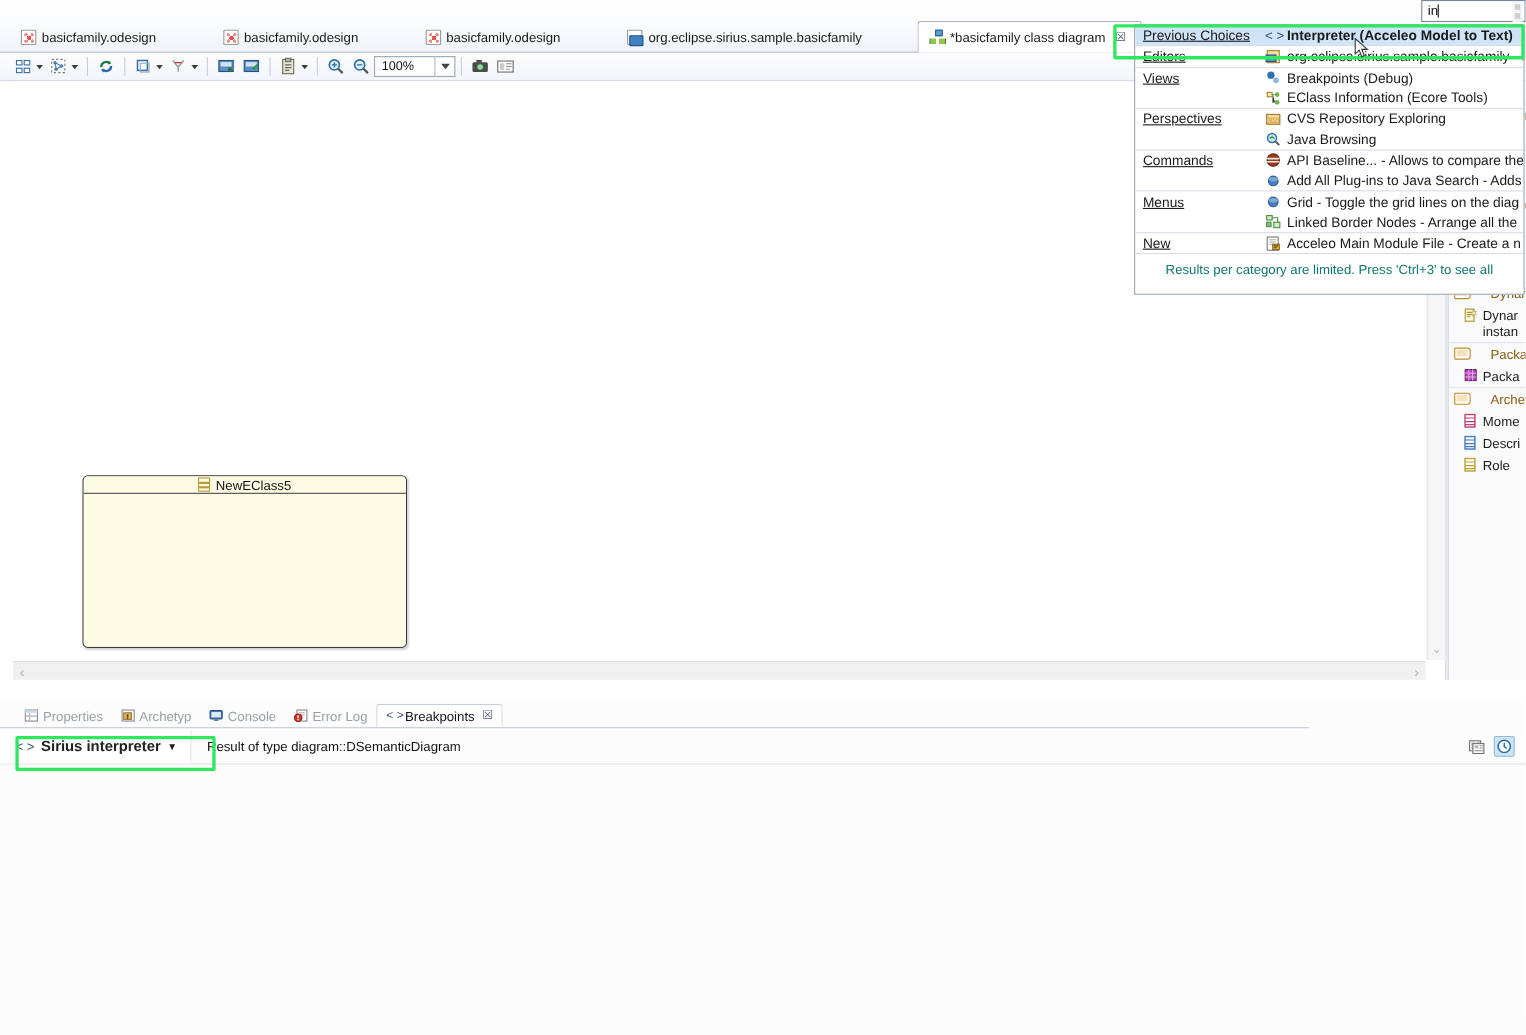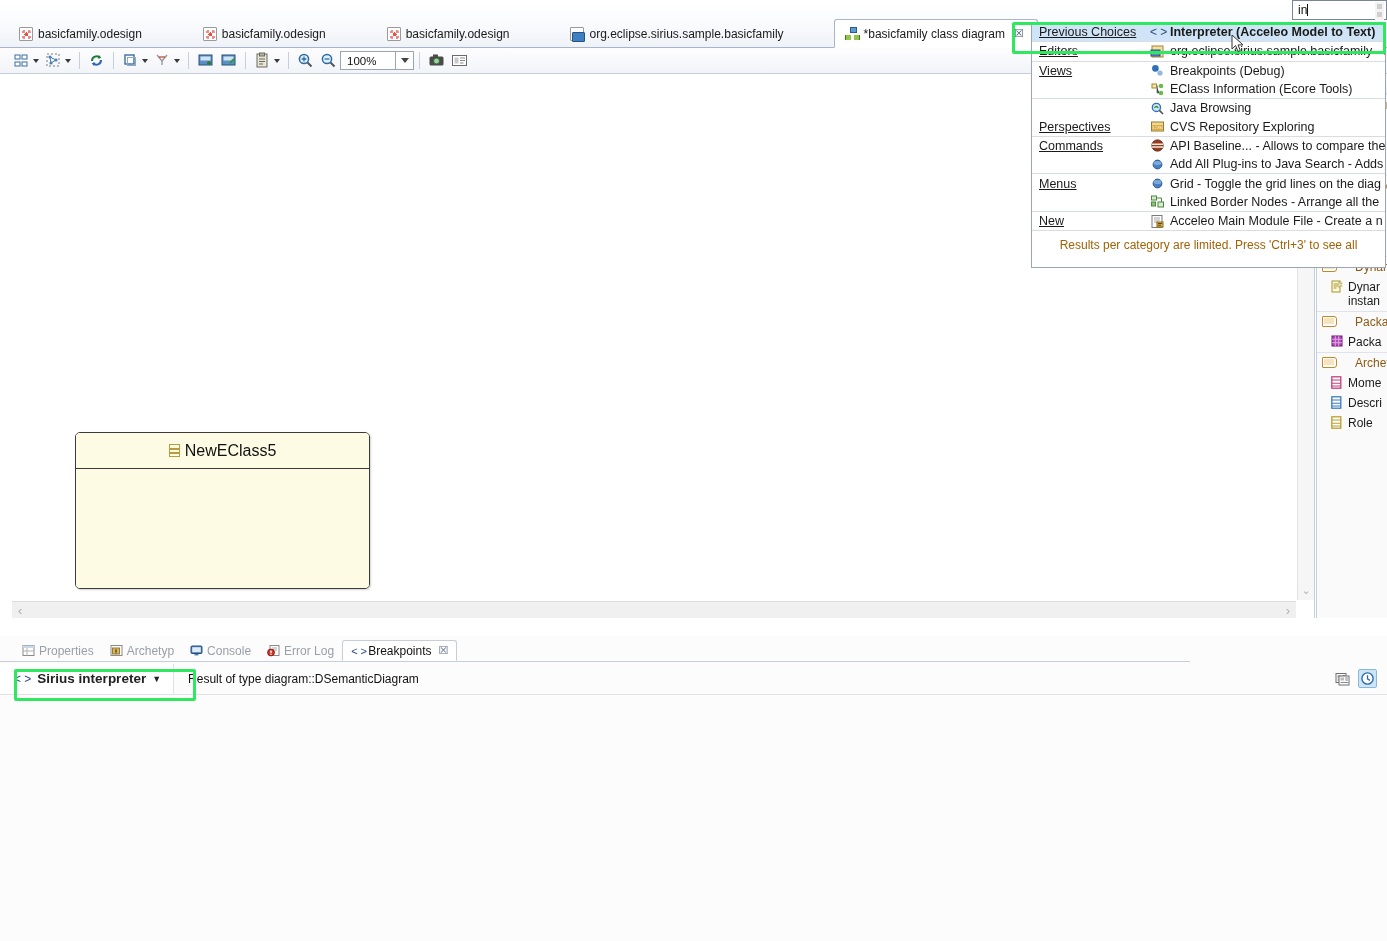--- a/index.html
+++ b/index.html
@@ -80,23 +80,23 @@
     border-right:1px solid #c6cedb; }
   .canvas { position:absolute; left:12px; top:0; right:18px; bottom:18px; background:#fff; }
 
   .eclass-node {
     position:absolute; left:63px; top:358px; width:295px; height:157px;
     background:#fdfbe4; border:1px solid #3a3a3a; border-radius:5px;
     box-shadow: 1px 1px 2px rgba(0,0,0,.18);
     overflow:hidden;
   }
   .eclass-header {
-    height:36px; border-bottom:1px solid #3a3a3a; background:#fdfbe4;
+    height:16px; border-bottom:1px solid #3a3a3a; background:#fdfbe4;
     display:flex; align-items:center; justify-content:center; gap:5px;
-    font-size:16px; color:#111;
+    font-size:12px; color:#111;
   }
   .ico-eclass { width:11px; height:13px; position:relative; border:1.5px solid #b89b3c; background:#fdfbe4;}
   .ico-eclass:before{content:"";position:absolute;left:0;top:3px;width:100%;height:1.5px;background:#b89b3c;}
   .ico-eclass:after{content:"";position:absolute;left:0;top:7px;width:100%;height:1.5px;background:#b89b3c;}
   .eclass-body { height:100%; background:#fdfbe4; }
 
   .hscroll {
     position:absolute; left:12px; bottom:0; right:18px; height:17px;
     background:#f0f0f0; border-top:1px solid #dcdcdc;
     display:flex; align-items:center; justify-content:space-between;
@@ -181,21 +181,21 @@
     position:absolute; left:1031px; top:22px; width:355px; height:246px;
     background:#fff; border:1px solid #9aa5b5; z-index:30;
     font-size:12.5px; overflow:hidden;
   }
   .qa-row { display:flex; align-items:center; height:18.3px; }
   .qa-cat { width:118px; flex:0 0 118px; padding-left:7px; color:#1a1a1a;text-decoration:underline; }
   .qa-label { display:flex; align-items:center; gap:5px; overflow:hidden; white-space:nowrap; }
   .qa-row.sel { background:#cfe4f7; }
   .qa-div { height:1px; background:#d8dce4; width:100%; }
   .qa-ico { width:15px; height:15px; flex:0 0 15px; position:relative; }
-  .qa-foot { text-align:center; color:#a16207; font-size:12px; padding-top:7px; }
+  .qa-foot { text-align:center; color:#0f766e; font-size:12px; padding-top:7px; }
   .qa-bold { font-weight:bold; }
 
   
   .hl { position:absolute; border:3px solid #30e85f; z-index:60; pointer-events:none; border-radius:2px;}
 
   
   .cursor { position:absolute; z-index:70; width:14px; height:20px; }
 </style>
 </head>
 <body>
@@ -629,39 +629,39 @@
                 <rect x="2" y="2" width="4.5" height="4" fill="#f2e8a8" stroke="#a8842a"></rect>
                 <circle cx="11" cy="4" r="2.2" fill="#6aba4a"></circle>
                 <circle cx="11" cy="11" r="2.2" fill="#6aba4a"></circle>
                 <path d="M6.5 4h2M7 4v7h2" stroke="#8a8a8a"></path>
               </svg></span>
             <span>EClass Information (Ecore Tools)</span>
           </div>
         </div>
         <div class="qa-div"></div>
         <div class="qa-row">
+          <div class="qa-cat">Perspectives</div>
+          <div class="qa-label">
+            <span class="qa-ico"><svg width="15" height="15" viewBox="0 0 15 15">
+                <rect x="1.5" y="3" width="12" height="9" fill="#f0d79a" stroke="#9a7a2a"></rect>
+                <rect x="2.5" y="6" width="10" height="5" fill="#d9a93c"></rect>
+                <text x="7.5" y="10.2" font-size="4.4" fill="#fff" text-anchor="middle" font-family="Liberation Sans">CVS</text>
+              </svg></span>
+            <span>CVS Repository Exploring</span>
+          </div>
+        </div>
+        <div class="qa-row">
           <div class="qa-cat"></div>
           <div class="qa-label">
             <span class="qa-ico"><svg width="15" height="15" viewBox="0 0 15 15">
                 <circle cx="6.4" cy="6.4" r="4.1" fill="#cfe6f5" stroke="#2f6fb5" stroke-width="1.3"></circle>
                 <path d="M9.4 9.4 L13 13" stroke="#555" stroke-width="1.7"></path>
                 <path d="M4.4 7 q2-3 4 0" fill="none" stroke="#3a8a3a" stroke-width="1.3"></path>
               </svg></span>
             <span>Java Browsing</span>
-          </div>
-        </div>
-        <div class="qa-row">
-          <div class="qa-cat">Perspectives</div>
-          <div class="qa-label">
-            <span class="qa-ico"><svg width="15" height="15" viewBox="0 0 15 15">
-                <rect x="1.5" y="3" width="12" height="9" fill="#f0d79a" stroke="#9a7a2a"></rect>
-                <rect x="2.5" y="6" width="10" height="5" fill="#d9a93c"></rect>
-                <text x="7.5" y="10.2" font-size="4.4" fill="#fff" text-anchor="middle" font-family="Liberation Sans">CVS</text>
-              </svg></span>
-            <span>CVS Repository Exploring</span>
           </div>
         </div>
         <div class="qa-div"></div>
         <div class="qa-row">
           <div class="qa-cat">Commands</div>
           <div class="qa-label">
             <span class="qa-ico"><svg width="15" height="15" viewBox="0 0 15 15">
                 <circle cx="7.5" cy="7.5" r="5.6" fill="#9a3a1f" stroke="#5a1f0a"></circle>
                 <path d="M2 6.2h11M2 9h11" stroke="#f0ece0" stroke-width="1.4"></path>
               </svg></span>

